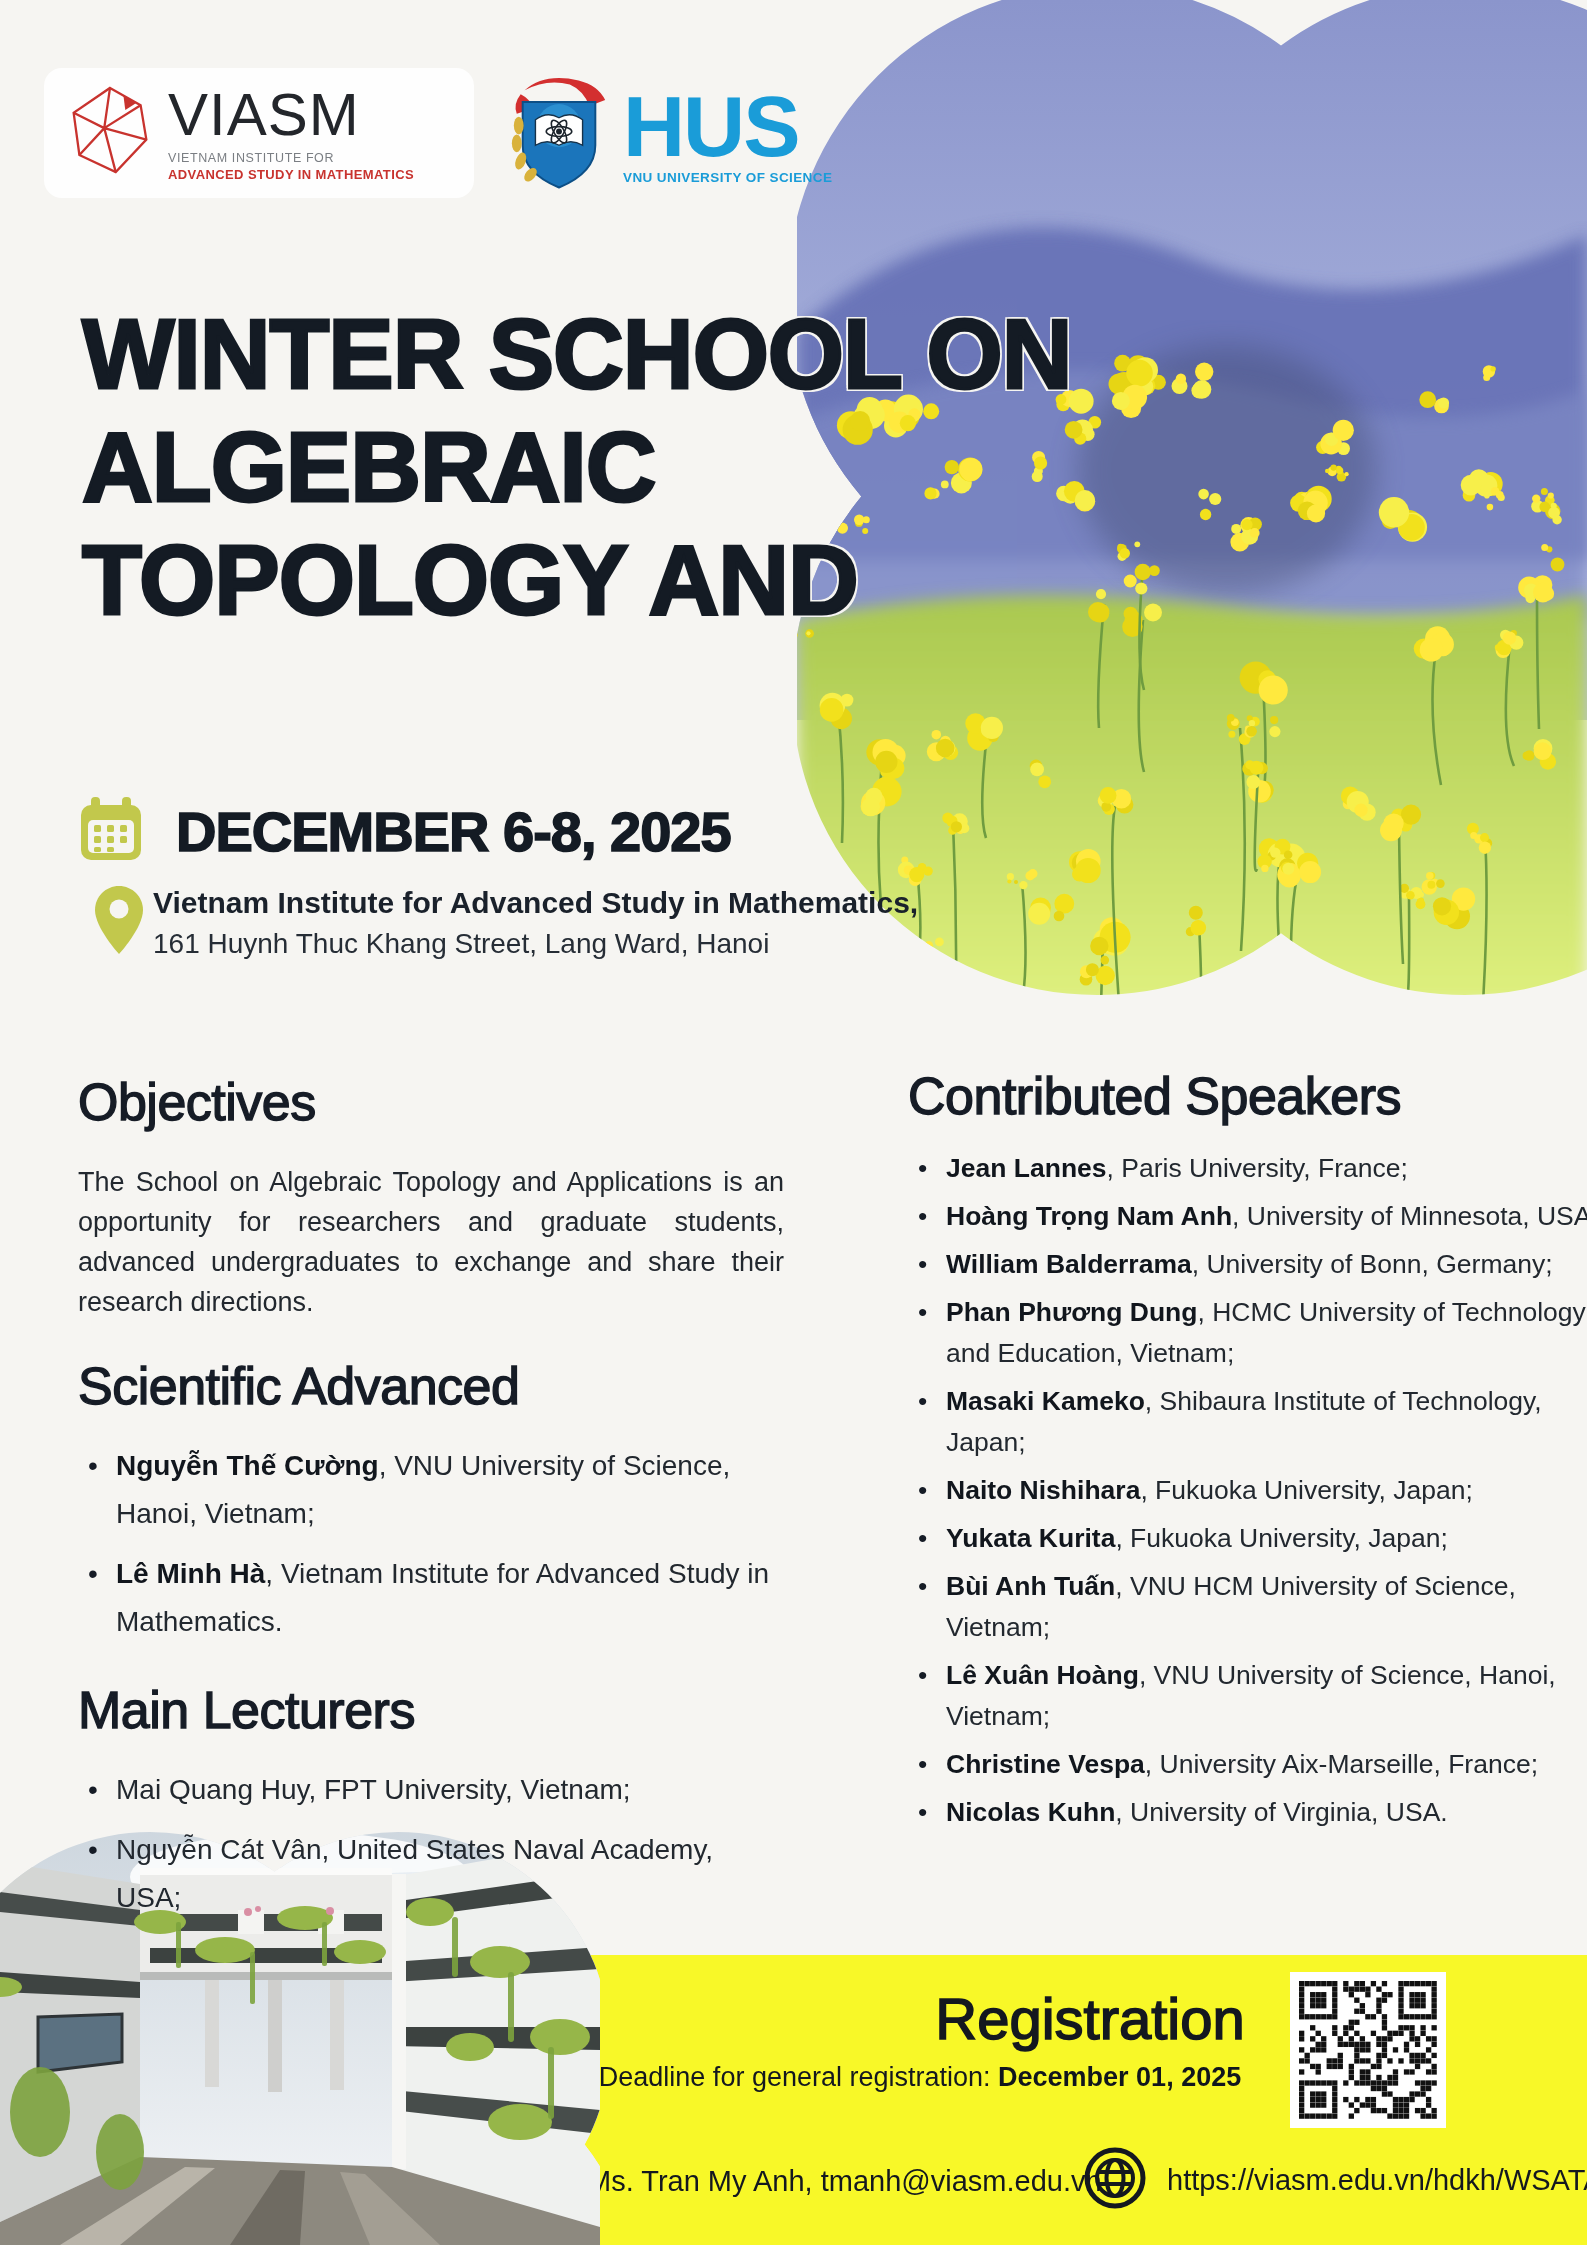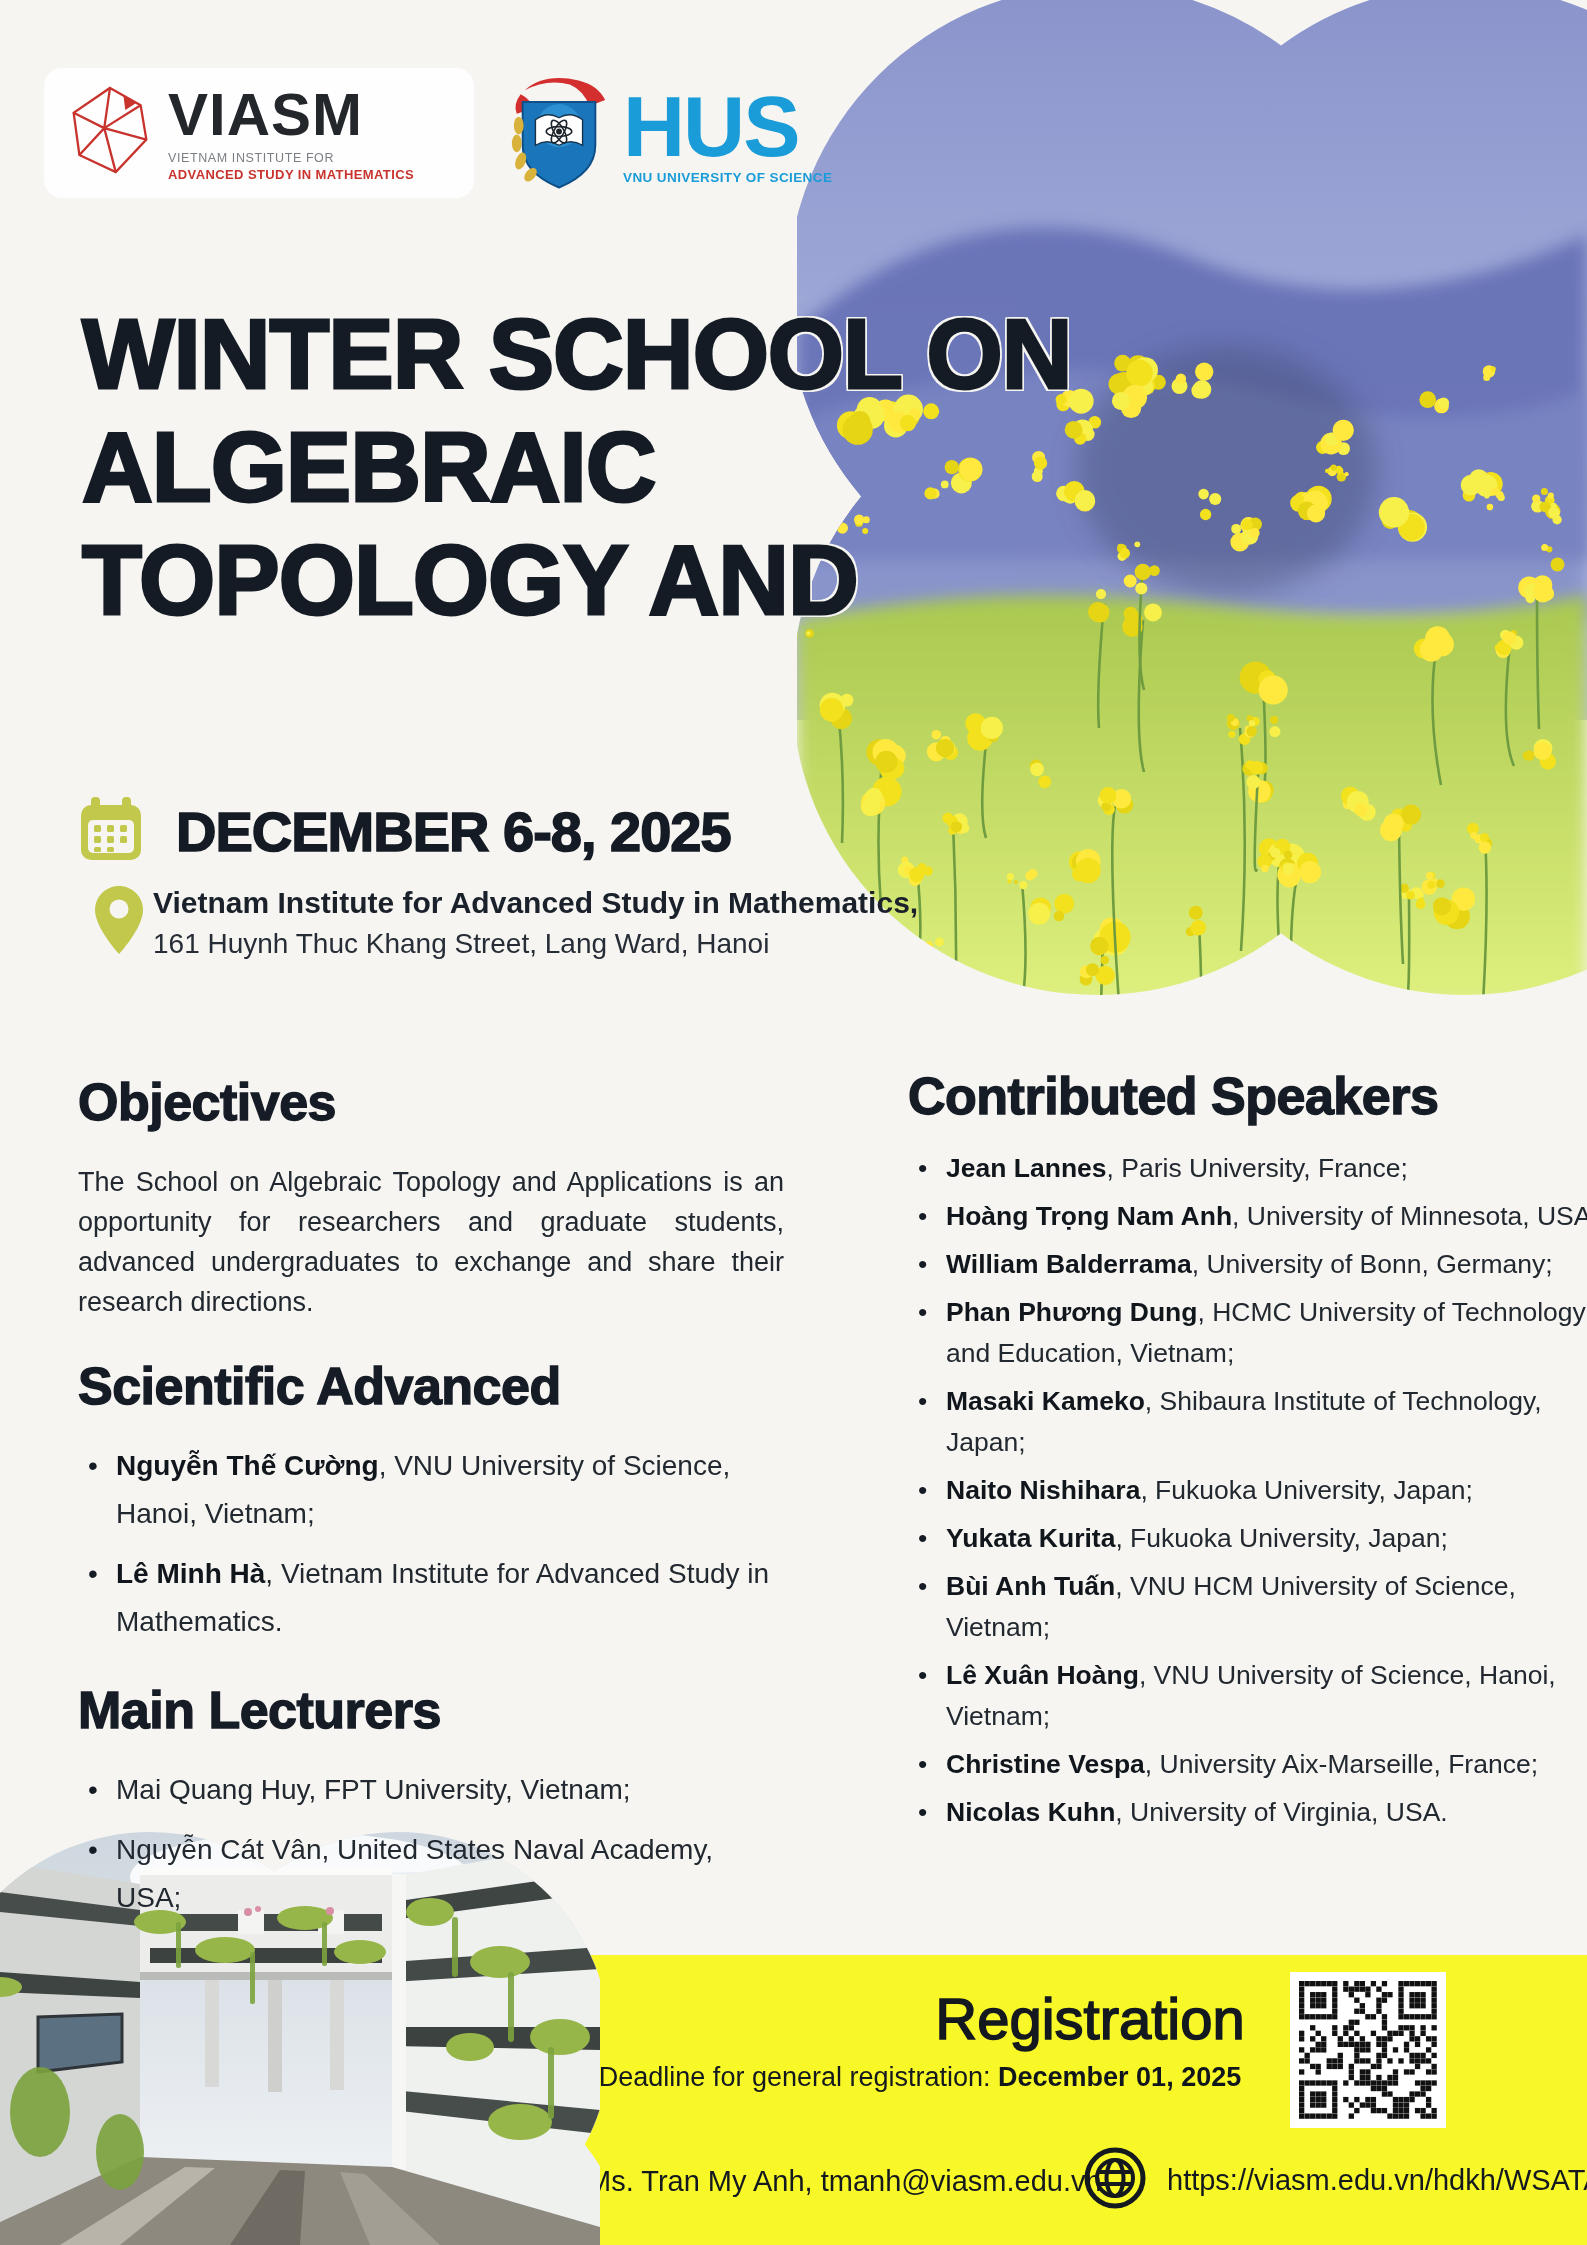--- a/index.html
+++ b/index.html
@@ -3,21 +3,21 @@
 <meta charset="utf-8">
 <style>
   html,body{margin:0;padding:0;width:1587px;height:2245px;}
   body{position:relative;background:#f6f5f2;overflow:hidden;
        font-family:"Liberation Sans","DejaVu Sans",sans-serif;color:#161c26;}
   .abs{position:absolute;}
   
   .viasm-card{left:44px;top:68px;width:430px;height:130px;background:#fefefe;
     border-radius:18px;display:flex;align-items:center;padding:0 0 0 22px;box-sizing:border-box;z-index:6;}
   .viasm-text{margin-left:14px;line-height:1;}
-  .viasm-word{font-size:60px;font-weight:700;letter-spacing:1px;color:#23262b;}
+  .viasm-word{font-size:60px;font-weight:400;letter-spacing:1px;color:#23262b;}
   .viasm-tag1{font-size:12.5px;letter-spacing:.6px;color:#7a7e83;margin-top:7px;}
   .viasm-tag2{font-size:13px;font-weight:700;letter-spacing:.4px;color:#c8332e;margin-top:3px;}
   .hus-logo{left:505px;top:70px;display:flex;align-items:center;z-index:6;}
   .hus-text{margin-left:10px;line-height:1;}
   .hus-word{font-size:86px;font-weight:700;letter-spacing:-2px;color:#1a9cd8;}
   .hus-tag{font-size:13.5px;font-weight:700;letter-spacing:.4px;color:#1a9cd8;margin-top:2px;}
   
   .title{left:82px;top:298px;width:1150px;z-index:5;
     font-size:98px;line-height:113px;font-weight:700;letter-spacing:-1px;color:#141b24;
     -webkit-text-stroke:3px #141b24;
@@ -25,21 +25,21 @@
                 3px 3px 0 #f6f5f2,-3px -3px 0 #f6f5f2,3px -3px 0 #f6f5f2,-3px 3px 0 #f6f5f2;}
   
   .date-row{left:78px;top:796px;display:flex;align-items:center;z-index:5;}
   .date-text{margin-left:32px;font-size:56px;font-weight:700;letter-spacing:-1px;
     -webkit-text-stroke:1.6px #141b24;color:#141b24;}
   .venue-row{left:95px;top:886px;display:flex;z-index:5;}
   .venue-text{margin-left:10px;}
   .venue-bold{font-size:30px;font-weight:700;color:#1a212b;}
   .venue-addr{font-size:28px;color:#262d36;margin-top:8px;}
   
-  .h2{font-size:52px;font-weight:700;color:#161c26;-webkit-text-stroke:1.4px #161c26;
+  .h2{font-size:52px;font-weight:400;color:#161c26;-webkit-text-stroke:1.4px #161c26;
       letter-spacing:-.5px;margin:0;}
   .col-left{left:78px;top:1072px;width:706px;z-index:5;}
   .col-right{left:908px;top:1066px;width:692px;z-index:5;}
   .objectives-body{font-size:27px;line-height:40px;text-align:justify;color:#22282f;
       margin:30px 0 34px 0;}
   ul.plist{list-style:none;margin:26px 0 0 0;padding:0;}
   ul.plist li{position:relative;padding-left:38px;color:#22282f;}
   ul.plist li::before{content:"•";position:absolute;left:10px;top:0;font-size:1em;color:#161c26;}
   ul.committee li{font-size:28px;line-height:48px;margin-bottom:12px;}
   ul.lecturers li{font-size:28px;line-height:48px;margin-bottom:12px;}

